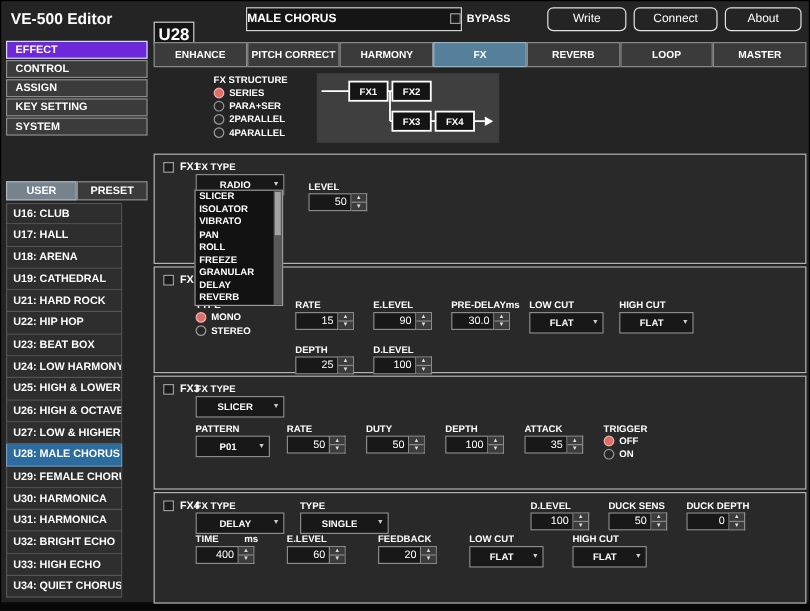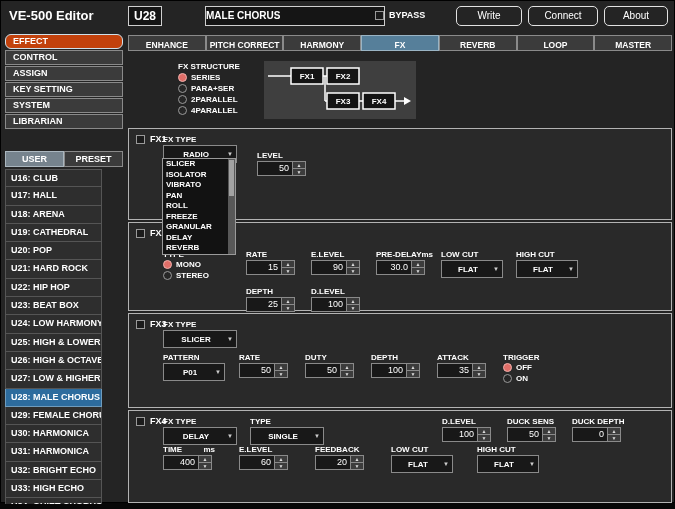--- a/index.html
+++ b/index.html
@@ -1,42 +1,42 @@
 <!DOCTYPE html>
 <html><head>
 <meta charset="utf-8">
 <style>
 *{margin:0;padding:0;box-sizing:border-box;cursor:default;}
 html,body{width:675px;height:509px;overflow:hidden;}
 body{background:#070707;font-family:"Liberation Sans",sans-serif;position:relative;}
 #window{position:absolute;top:0;left:0;width:675px;height:503px;background:#242424;border:1px solid #000;}
 
 #app-title{position:absolute;left:8px;top:7px;font-size:13px;font-weight:bold;color:#fff;}
-#patch-num{position:absolute;left:127px;top:5px;width:34px;height:20px;background:#151515;border:1px solid #cfcfcf;color:#fff;font-size:12px;font-weight:bold;line-height:18px;text-align:center;}
+#patch-num{position:absolute;left:127px;top:17px;width:34px;height:20px;background:#151515;border:1px solid #cfcfcf;color:#fff;font-size:14px;font-weight:bold;line-height:18px;text-align:center;}
 #patch-name{position:absolute;left:160px;top:5px;width:180px;height:20px;background:#151515;border:1px solid #cfcfcf;color:#fff;font-size:10px;font-weight:bold;line-height:18px;padding-left:0;margin-left:44px;}
 #bypass{position:absolute;left:374px;top:9px;display:flex;align-items:flex-end;gap:5px;color:#fff;font-size:9px;font-weight:bold;}
 .hbtn{position:absolute;top:5px;height:20px;background:#242424;border:1px solid #e2e2e2;border-radius:5px;color:#fff;font-size:10px;text-align:center;line-height:18px;}
 #write-btn{left:455px;width:66px;}
 #connect-btn{left:527px;width:70px;}
 #about-btn{left:603px;width:64px;}
 .chk{display:inline-block;width:9px;height:9px;border:1px solid #9a9a9a;background:#1b1b1b;flex:0 0 auto;}
 
 #sidebar{position:absolute;left:4px;top:33px;width:118px;height:470px;}
 .nav-btn{height:15px;margin-bottom:1px;background:#3b3b3b;border:1px solid #8a8a8a;color:#fff;font-size:9px;font-weight:bold;line-height:12px;padding-left:7px;}
-.nav-btn.sel{background:#c2410c;border-color:#cfe0ea;border-radius:6px;}
+.nav-btn.sel{background:#6d28d9;border-color:#cfe0ea;}
 #bank-tabs{position:absolute;top:117px;left:0;display:flex;width:118px;height:16px;}
 .bank-tab{flex:1;font-size:9px;font-weight:bold;color:#fff;text-align:center;line-height:14px;background:#3b3b3b;border:1px solid #8a8a8a;}
 .bank-tab.sel{background:#76838d;border-color:#aab6be;}
 #patch-list{position:absolute;top:135px;left:0;width:97px;height:335px;overflow:hidden;}
 .patch{height:18.3px;background:#2e2e2e;border:1px solid #555;border-top:none;color:#fff;font-size:9px;font-weight:bold;line-height:16.5px;padding-left:5px;white-space:nowrap;overflow:hidden;}
 .patch:first-child{border-top:1px solid #555;}
 .patch.sel{background:#2d6c9e;border-color:#6f9cbd;}
 
 #main{position:absolute;left:127px;top:0;width:545px;height:503px;}
-#tabbar{position:absolute;top:34px;left:0;width:544px;height:16px;display:flex;}
+#tabbar{position:absolute;top:34px;left:0;width:544px;height:21px;display:flex;}
 .tab{flex:1;background:#3b3b3b;border:1px solid #8a8a8a;color:#fff;font-size:8.5px;font-weight:bold;text-align:center;line-height:19px;white-space:nowrap;overflow:hidden;}
 .tab.sel{background:#567f9a;border-color:#9ab4c4;}
 
 #structure{position:absolute;top:57px;left:0;width:544px;height:68px;}
 #structure .sec-label{position:absolute;left:50px;top:4px;font-size:8px;font-weight:bold;color:#fff;}
 #structure-options{position:absolute;left:50px;top:15px;}
 #diagram{position:absolute;left:136px;top:3px;width:152px;height:58px;background:#3f3f3f;}
 .radio-row{display:flex;align-items:center;gap:4px;margin-bottom:2px;color:#fff;font-size:8px;font-weight:bold;white-space:nowrap;}
 .radio{width:9px;height:9px;border-radius:50%;border:1px solid #9a9a9a;background:#262626;flex:0 0 auto;}
 .radio.on{background:#e06e68;border-color:#efb0ac;}
@@ -104,32 +104,30 @@
   <div class="hbtn" id="connect-btn">Connect</div>
   <div class="hbtn" id="about-btn">About</div>
 
   <div id="sidebar">
     <div id="nav">
         <div class="nav-btn sel">EFFECT</div>
         <div class="nav-btn">CONTROL</div>
         <div class="nav-btn">ASSIGN</div>
         <div class="nav-btn">KEY SETTING</div>
         <div class="nav-btn">SYSTEM</div>
-        <div class="nav-btn">LIBRARIAN</div>
       </div>
     <div id="bank-tabs">
         <div class="bank-tab sel">USER</div>
         <div class="bank-tab">PRESET</div>
       </div>
     <div id="patch-list">
         <div class="patch">U16: CLUB</div>
         <div class="patch">U17: HALL</div>
         <div class="patch">U18: ARENA</div>
         <div class="patch">U19: CATHEDRAL</div>
-        <div class="patch">U20: POP</div>
         <div class="patch">U21: HARD ROCK</div>
         <div class="patch">U22: HIP HOP</div>
         <div class="patch">U23: BEAT BOX</div>
         <div class="patch">U24: LOW HARMONY</div>
         <div class="patch">U25: HIGH &amp; LOWER</div>
         <div class="patch">U26: HIGH &amp; OCTAVE</div>
         <div class="patch">U27: LOW &amp; HIGHER</div>
         <div class="patch sel">U28: MALE CHORUS</div>
         <div class="patch">U29: FEMALE CHORUS</div>
         <div class="patch">U30: HARMONICA</div>

